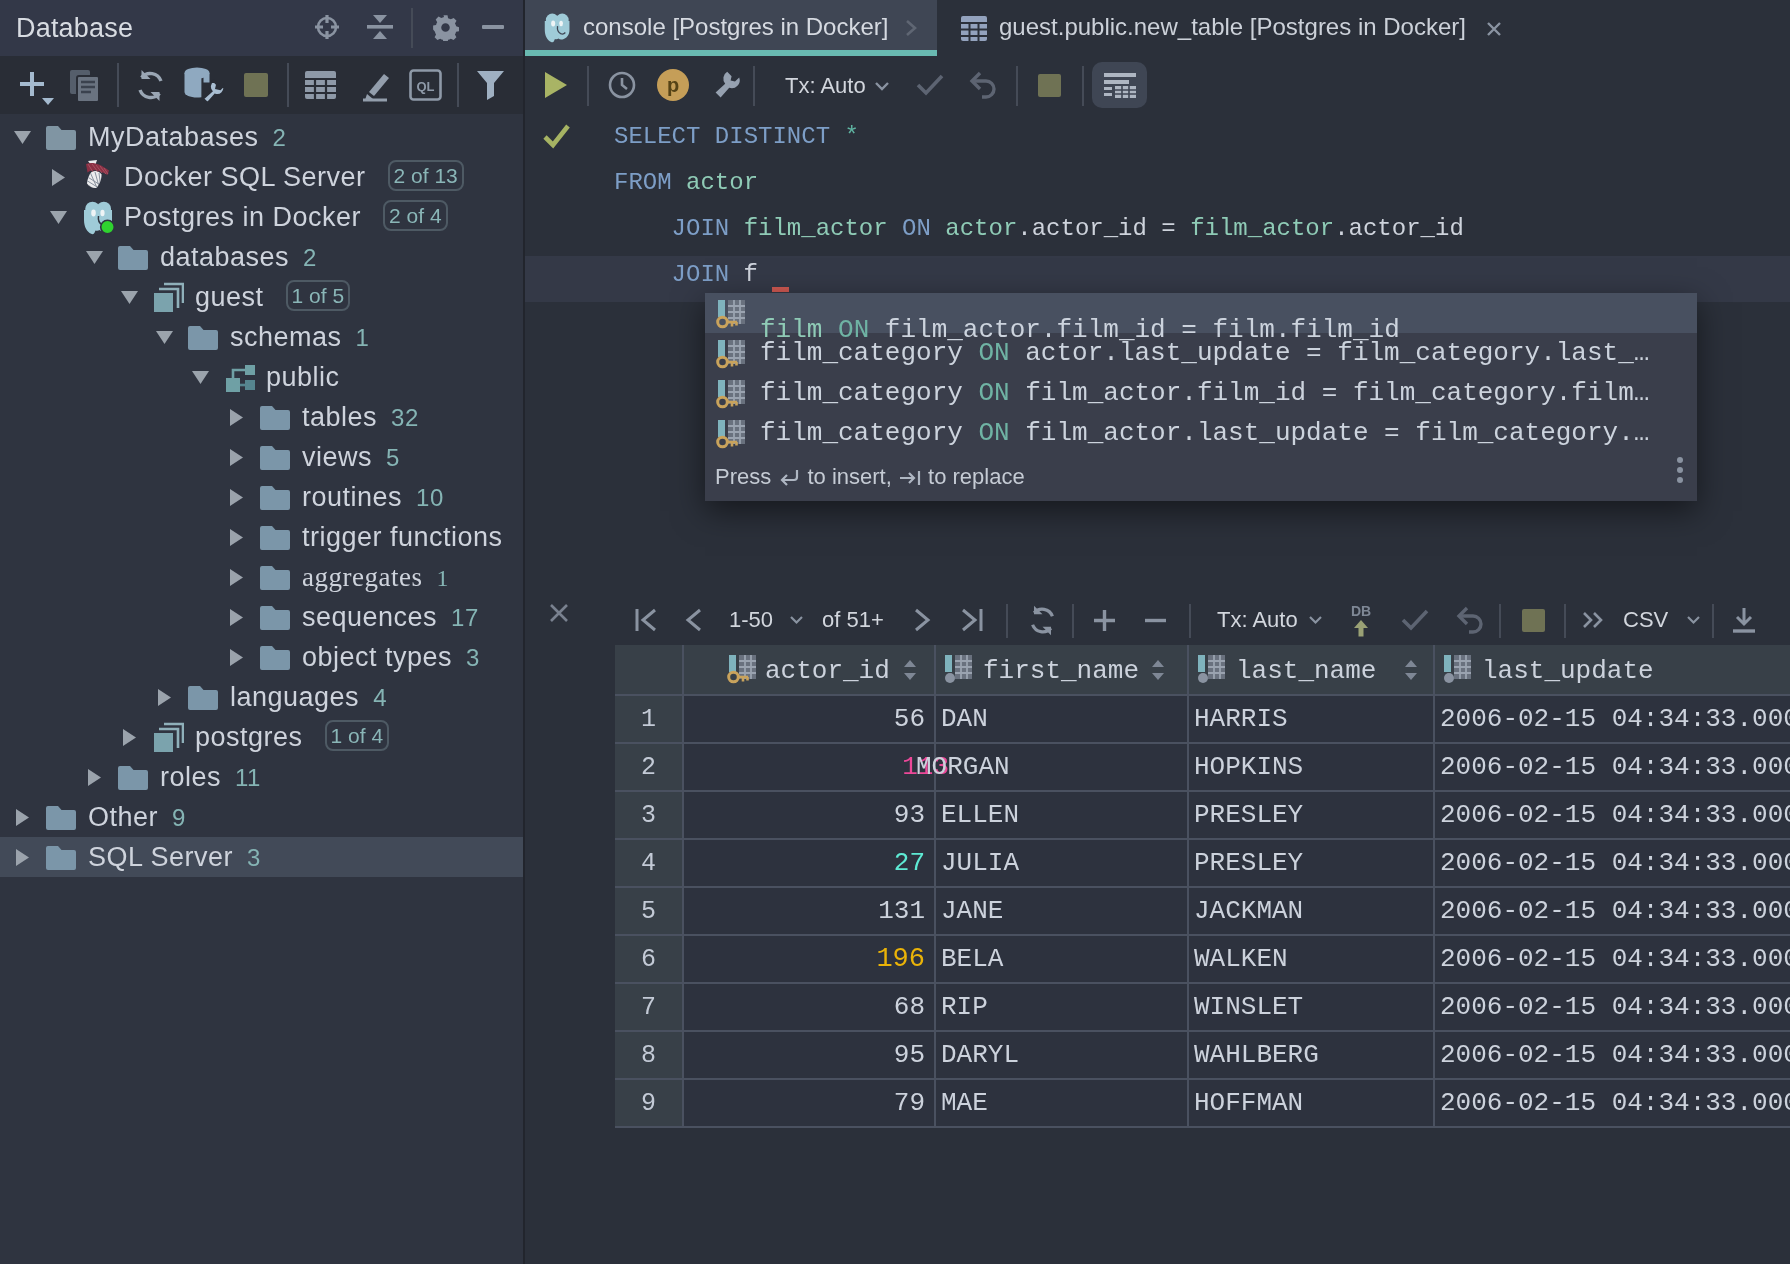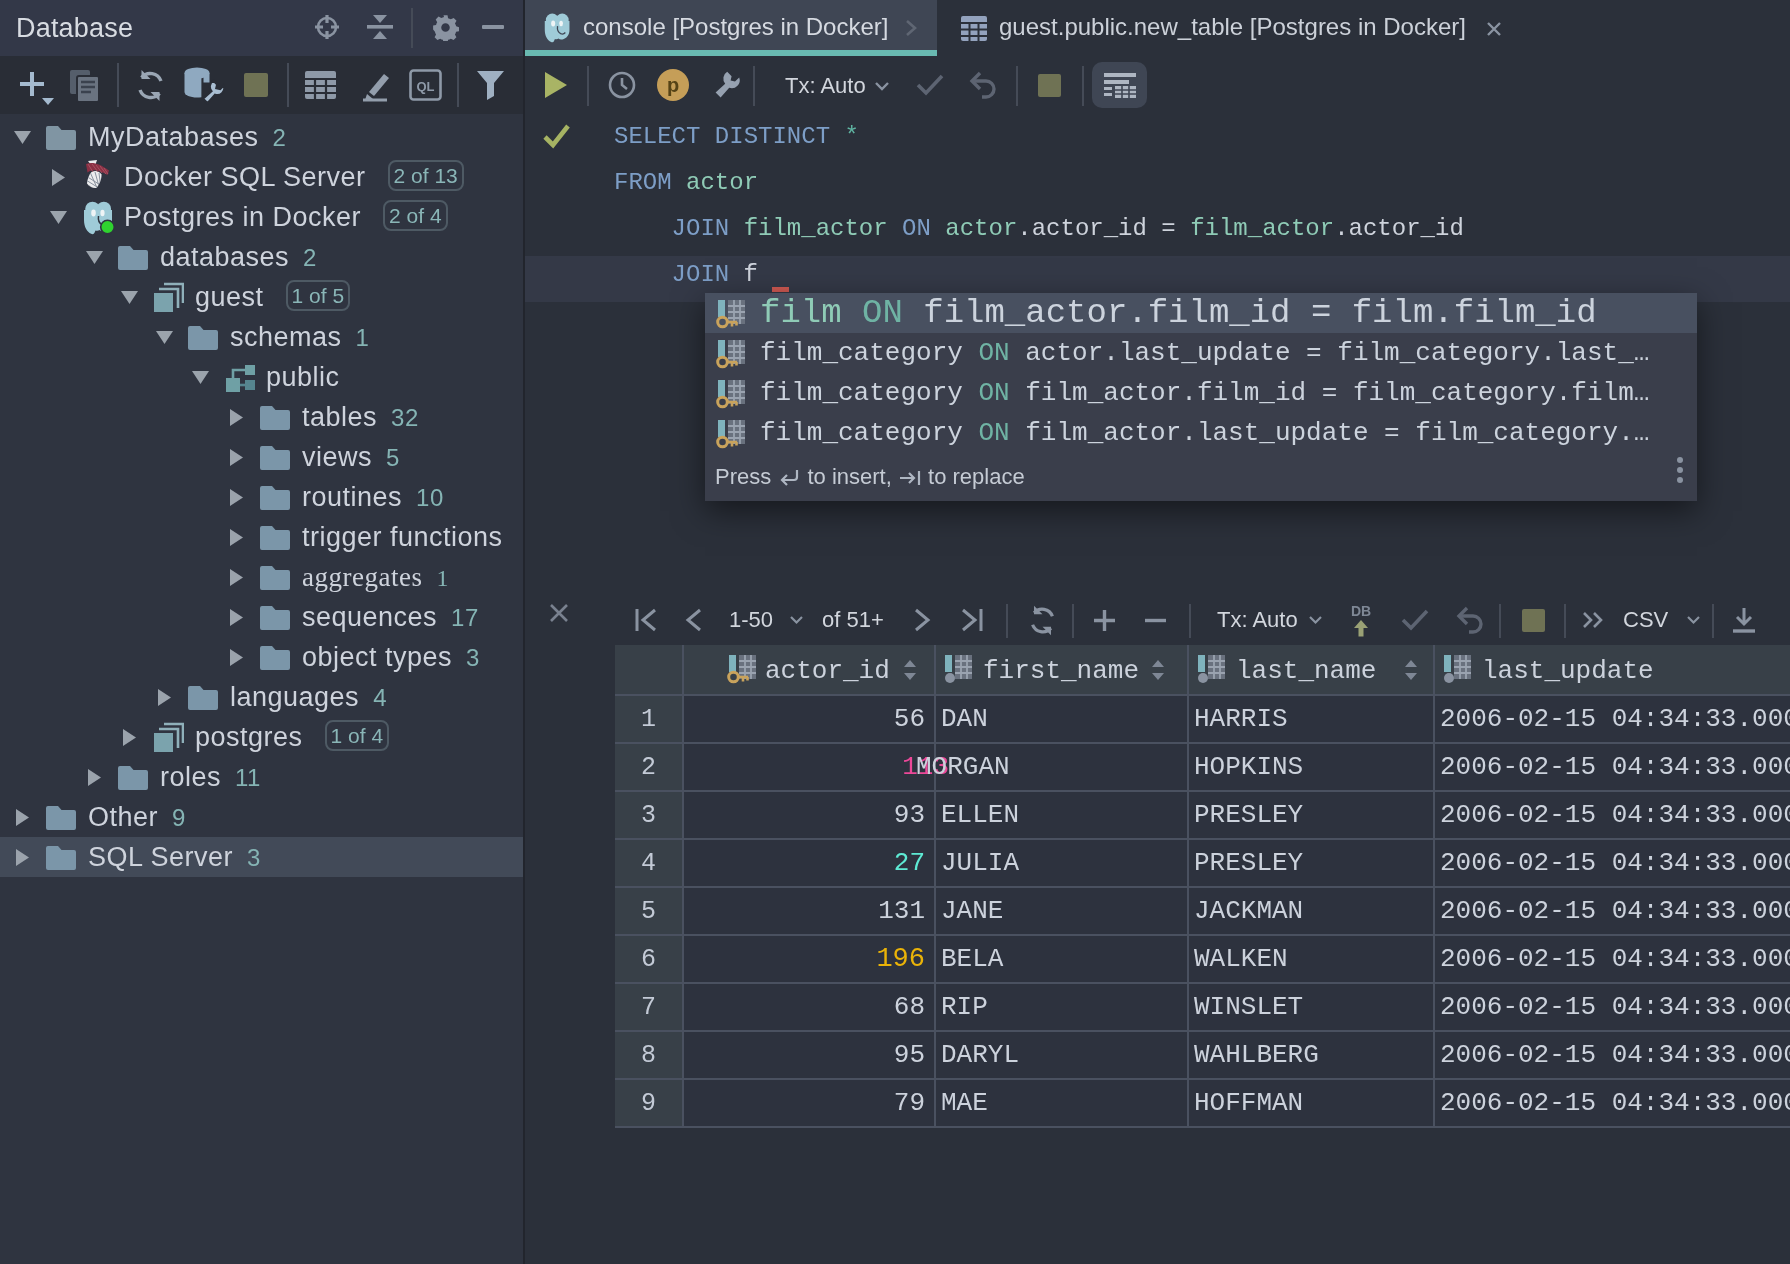--- a/index.html
+++ b/index.html
@@ -308,21 +308,21 @@
 <div class="ab" style="left:772px;top:287px;width:17px;height:5px;background:#cf5952"></div>
 <div class="ab" style="left:705px;top:293px;width:992px;height:208px;background:#3a3e4b;box-shadow:0 10px 30px rgba(0,0,0,.5);"></div>
 <div class="ab" style="left:705px;top:293px;width:992px;height:40px;background:#485060"></div>
 <svg class="ab" style="left:716px;top:298px" width="31" height="31" viewBox="0 0 31 31">
     <rect x="2" y="2" width="7" height="17" fill="#7fb3bd"></rect>
     <rect x="12" y="2" width="17" height="24" fill="#69717e"></rect>
     <path d="M12 8h17M12 14h17M12 20h17M18 2v24M24 2v24" stroke="#9aa3b0" stroke-width="1.8"></path>
     <circle cx="6.5" cy="24" r="4.8" fill="none" stroke="#c9a35c" stroke-width="3"></circle>
     <path d="M11 24h10M16 24v4.5M20.5 24v3.5" stroke="#c9a35c" stroke-width="2.6"></path>
   </svg>
-<div class="ab mono" style="left:760px;top:293px;width:932px;height:35px;line-height:40px;font-size:34px;white-space:pre;overflow:hidden;"><span style="color:#8fcbb6">film</span><span style="color:#6fb3a4"> ON </span><span style="color:#ccd3dd">film_actor.film_id = film.film_id</span></div>
+<div class="ab mono" style="left:760px;top:310px;width:932px;height:35px;line-height:40px;font-size:26px;white-space:pre;overflow:hidden;"><span style="color:#8fcbb6">film</span><span style="color:#6fb3a4"> ON </span><span style="color:#ccd3dd">film_actor.film_id = film.film_id</span></div>
 <svg class="ab" style="left:716px;top:338px" width="31" height="31" viewBox="0 0 31 31">
     <rect x="2" y="2" width="7" height="17" fill="#7fb3bd"></rect>
     <rect x="12" y="2" width="17" height="24" fill="#69717e"></rect>
     <path d="M12 8h17M12 14h17M12 20h17M18 2v24M24 2v24" stroke="#9aa3b0" stroke-width="1.8"></path>
     <circle cx="6.5" cy="24" r="4.8" fill="none" stroke="#c9a35c" stroke-width="3"></circle>
     <path d="M11 24h10M16 24v4.5M20.5 24v3.5" stroke="#c9a35c" stroke-width="2.6"></path>
   </svg>
 <div class="ab mono" style="left:760px;top:333px;width:932px;height:40px;line-height:40px;font-size:26px;white-space:pre;overflow:hidden;"><span style="color:#ccd3dd">film_category</span><span style="color:#6fb3a4"> ON </span><span style="color:#ccd3dd">actor.last_update = film_category.last_…</span></div>
 <svg class="ab" style="left:716px;top:378px" width="31" height="31" viewBox="0 0 31 31">
     <rect x="2" y="2" width="7" height="17" fill="#7fb3bd"></rect>

